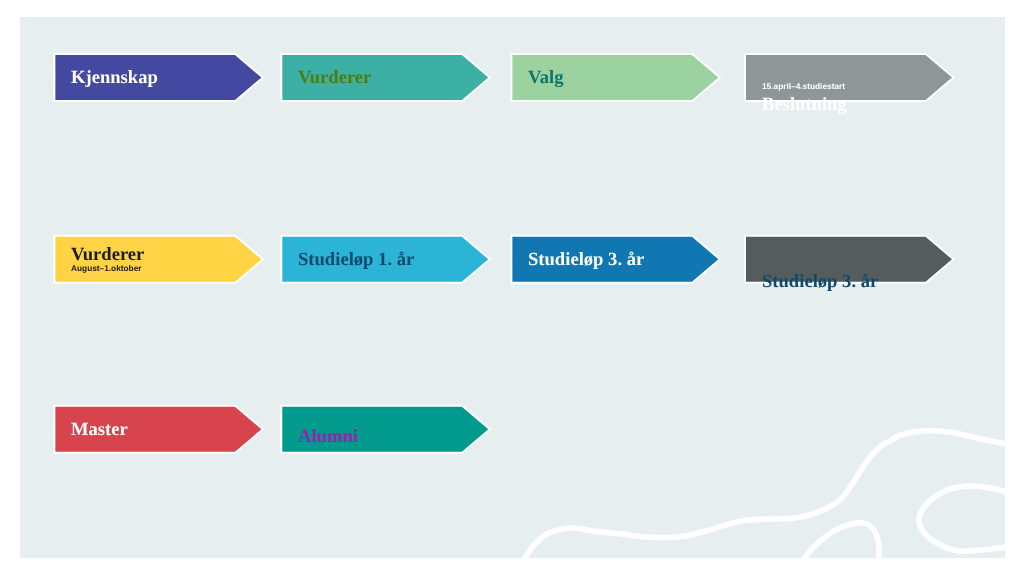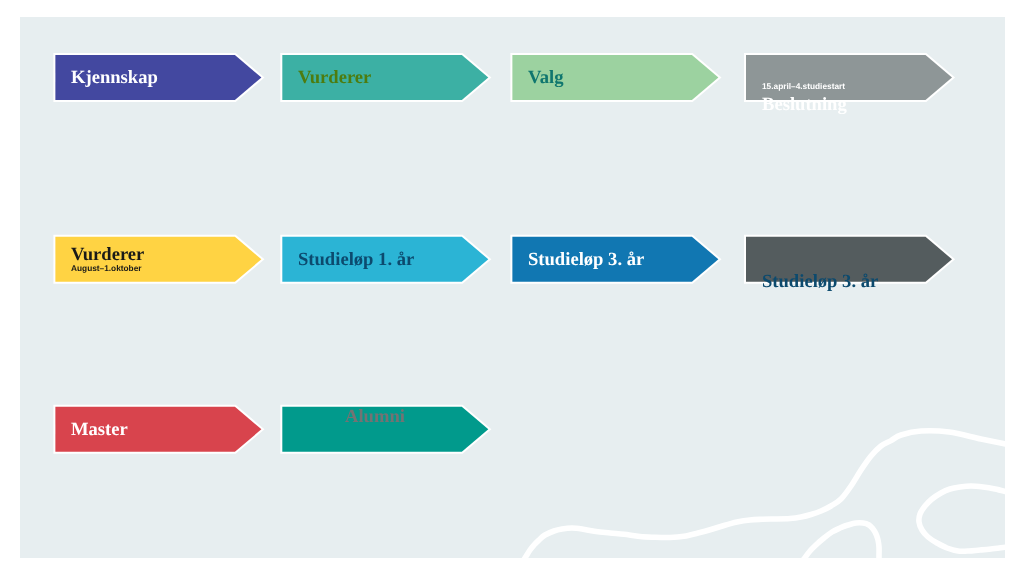--- a/index.html
+++ b/index.html
@@ -65,17 +65,17 @@
         <div class="arrowlabel" style="left: 508.2px; top: 219.8px;">
           <div class="ttl" style="color: rgb(255, 255, 255); top: 14.2px;">Studieløp 3. år</div>
         </div>
         <div class="arrowlabel" style="left: 741.8px; top: 219.8px;">
           <div class="ttl" style="color: #0c4a6e; top: 14.2px; margin-top: 22px;">Studieløp 3. år</div>
         </div>
         <div class="arrowlabel" style="left: 51.2px; top: 389.8px;">
           <div class="ttl" style="color: rgb(255, 255, 255); top: 14.2px;">Master</div>
         </div>
         <div class="arrowlabel" style="left: 278.1px; top: 389.8px;">
-          <div class="ttl" style="color: #737373; top: 1px; margin-left: 47px;">Alumni</div>
+          <div class="ttl" style="color: #a21caf; top: 21px;">Alumni</div>
         </div>
       </div>
   </div>
 </div>
 
 </body></html>

